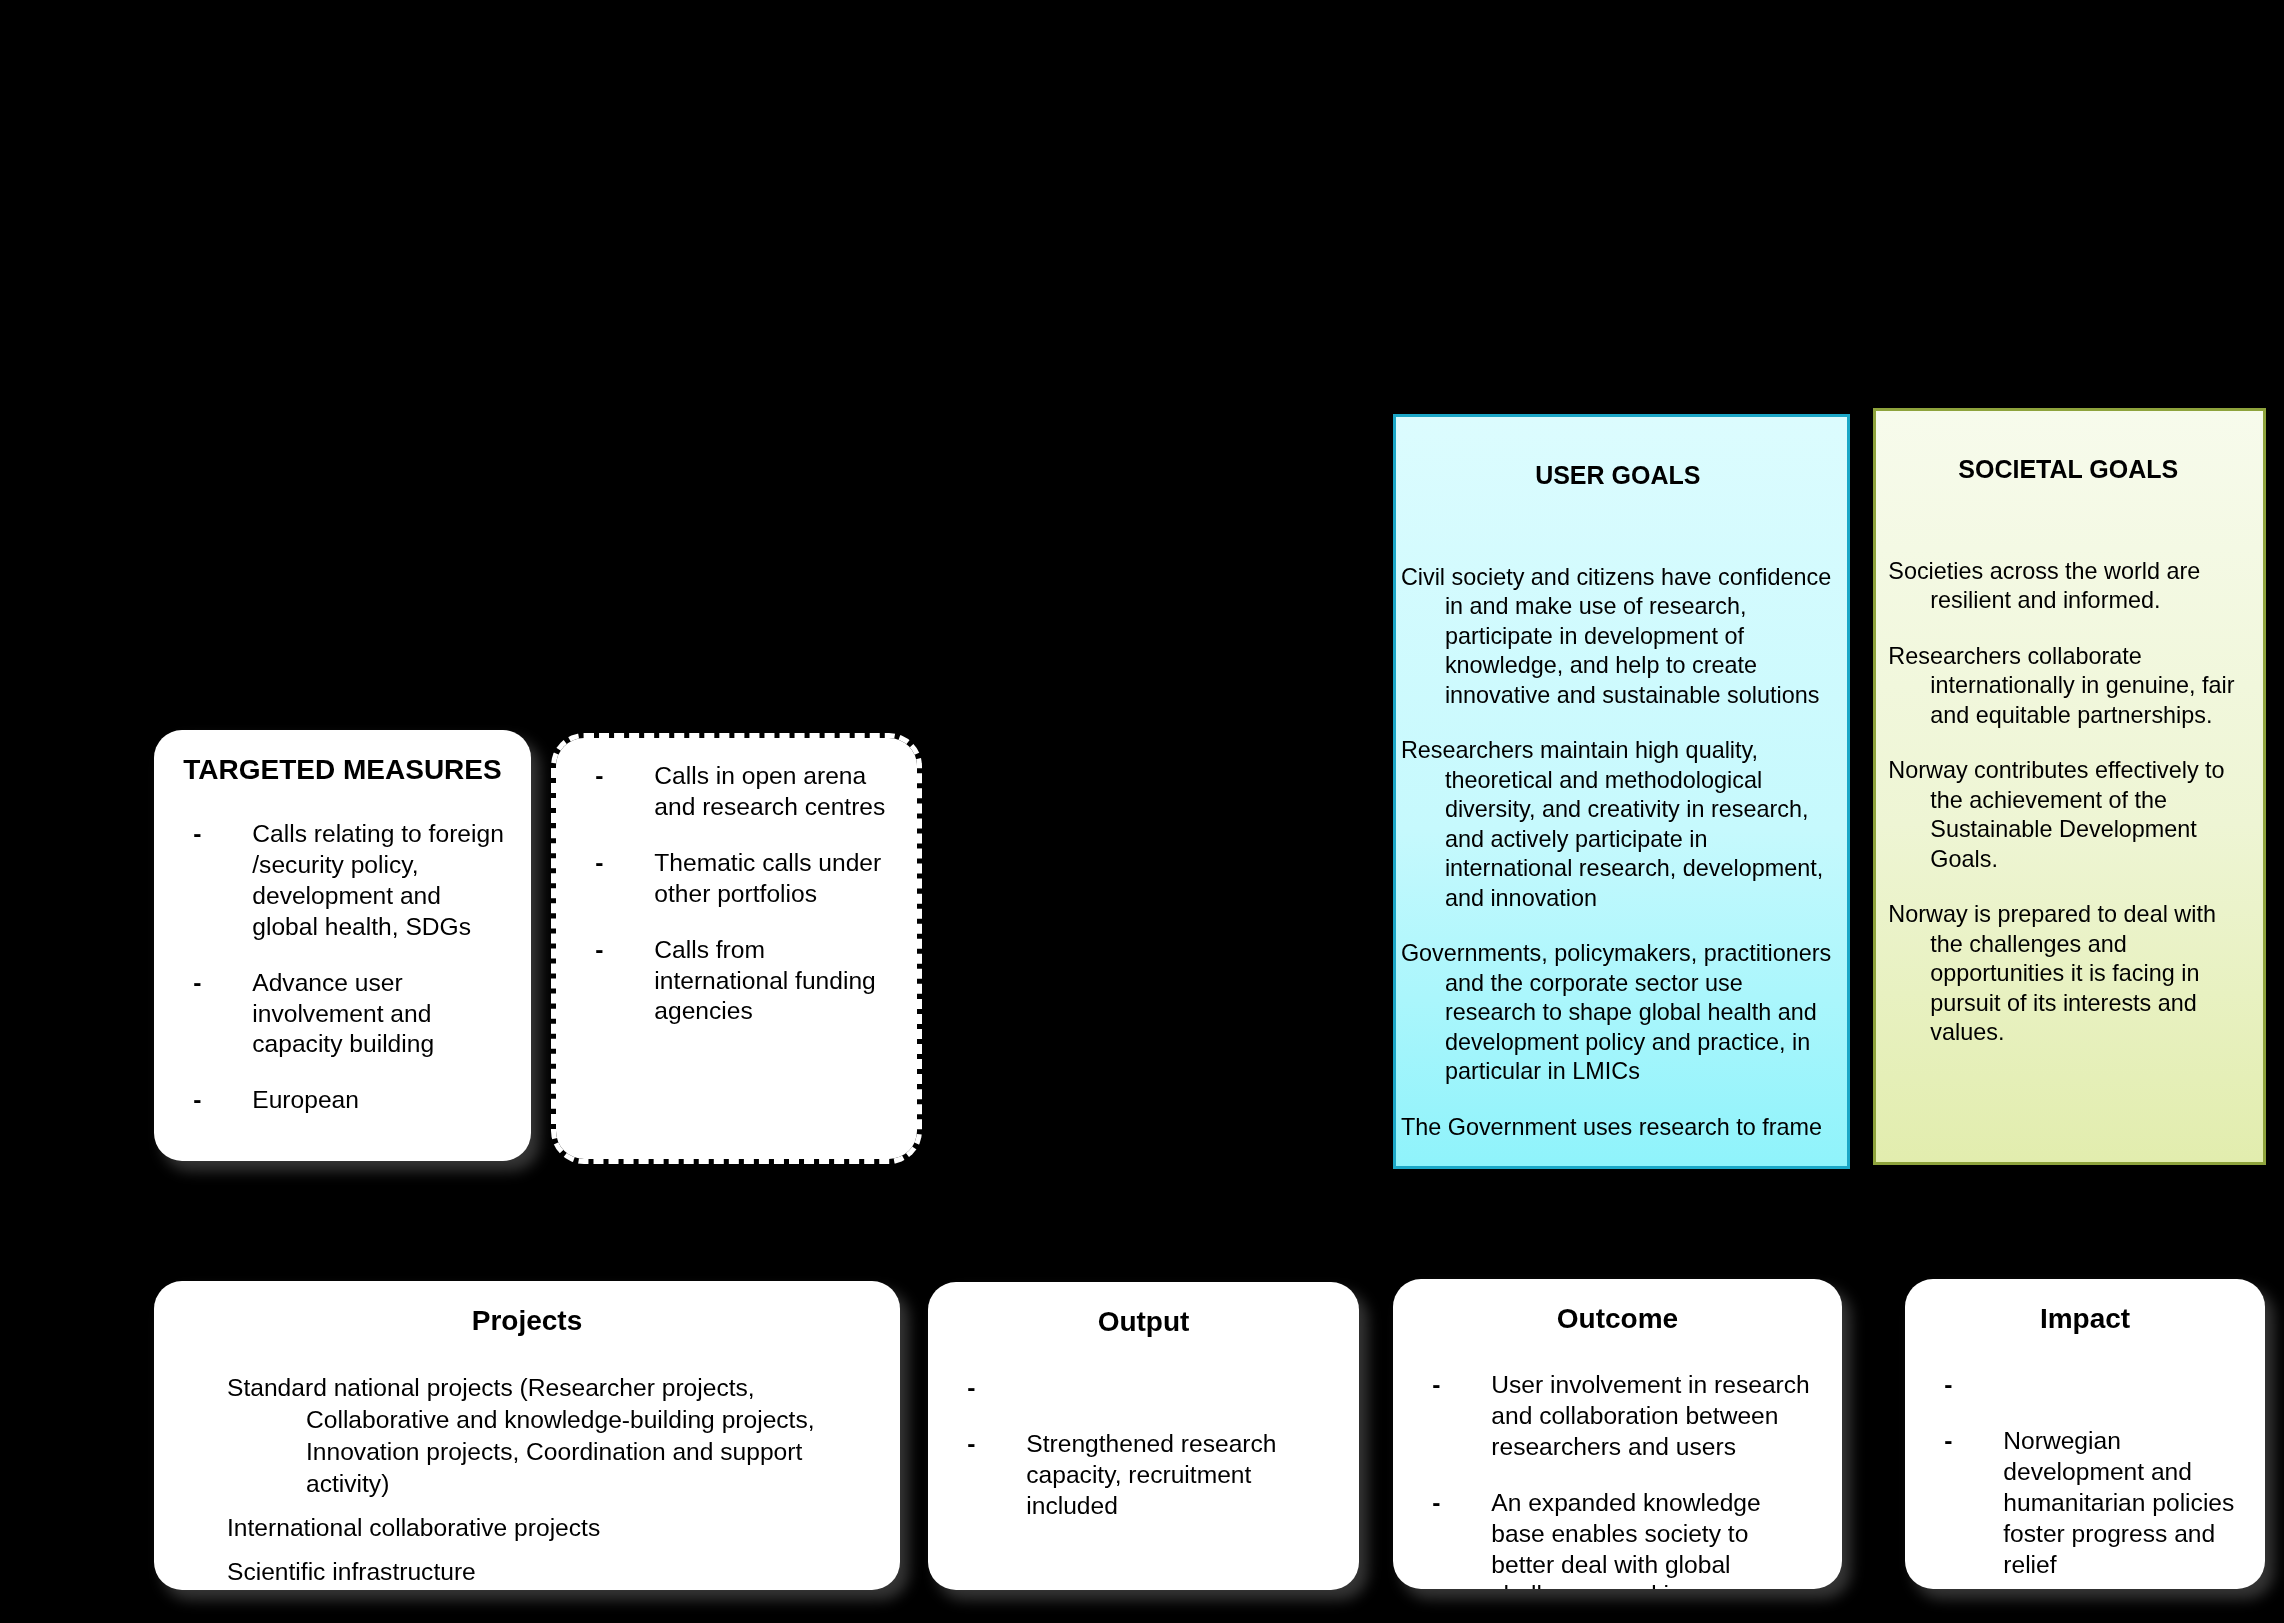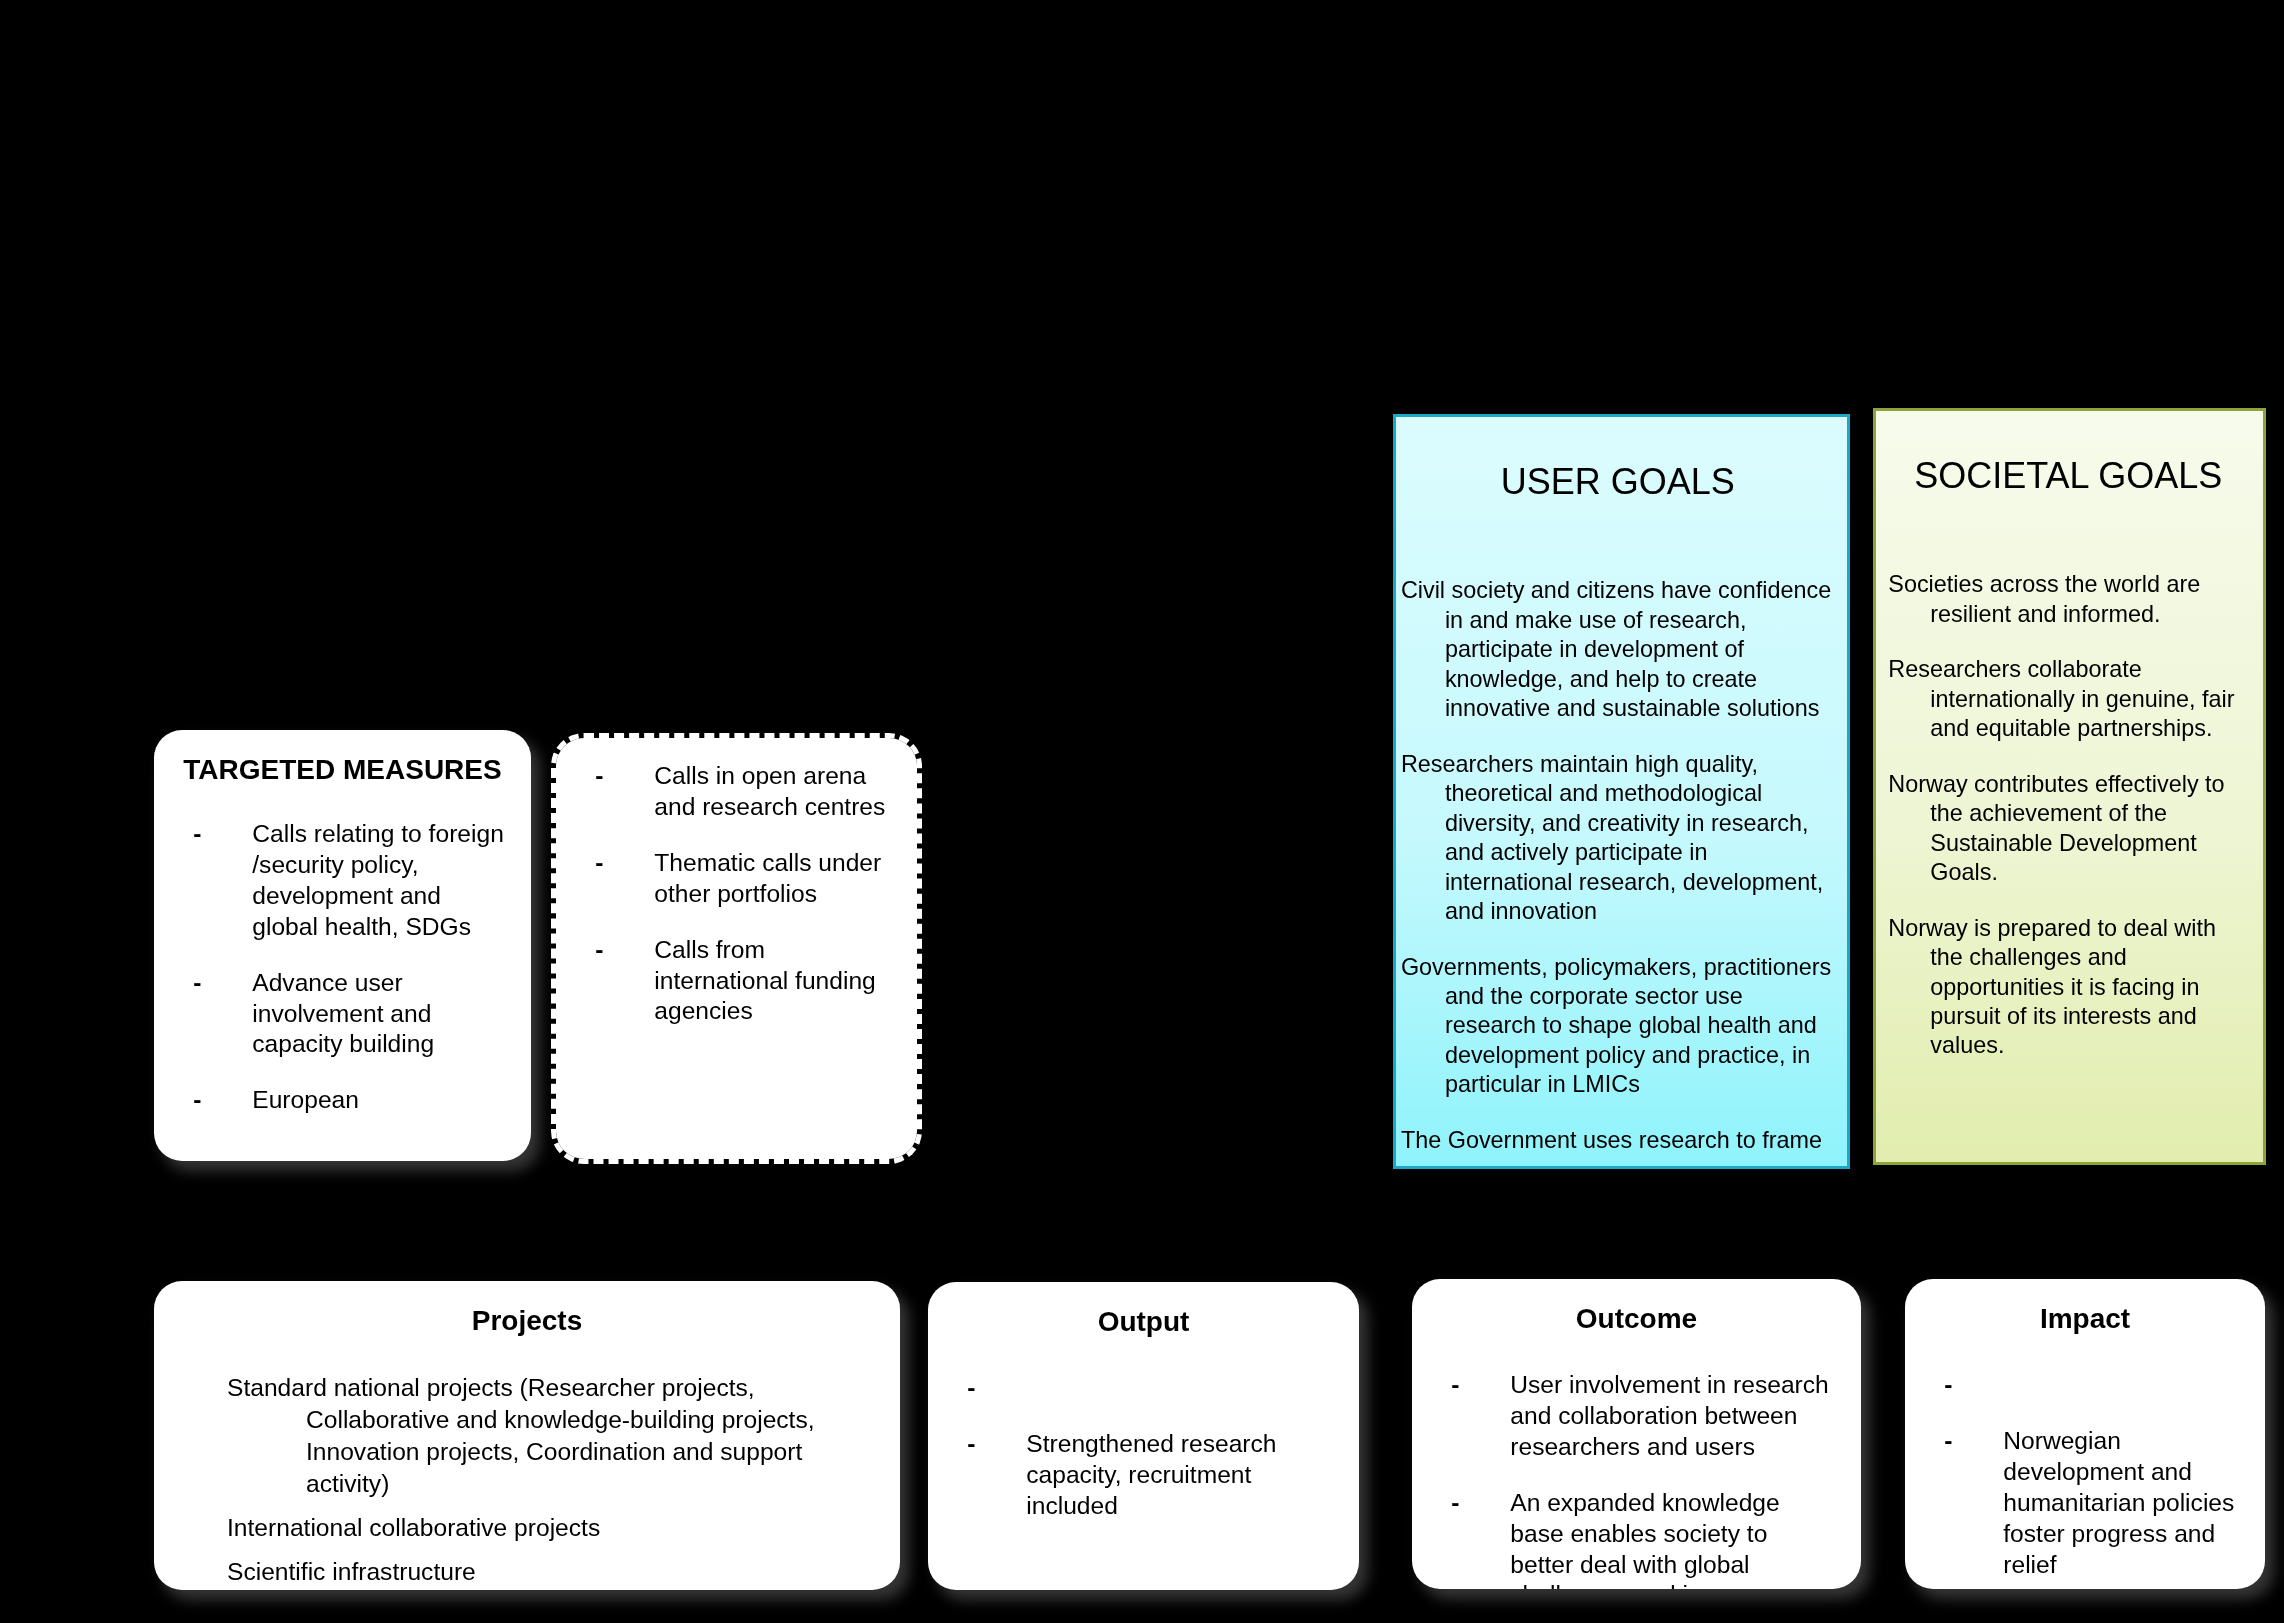--- a/index.html
+++ b/index.html
@@ -33,21 +33,21 @@
   .bullet{display:flex;align-items:flex-start;margin-bottom:24.6px;font-size:24.6px;line-height:1.26;}
   .bullet .dash{flex:0 0 59px;padding-left:8.6px;font-weight:bold;}
   .bullet .btxt{flex:1 1 auto;}
 
   
   .goals{
     padding:43px 16px 12.3px 16px;
   }
   .goals h2{
     margin:0 0 73px 0;
-    font-size:36px;font-weight:normal;text-align:center;line-height:1.2;
+    font-size:25px;font-weight:bold;text-align:center;line-height:1.2;
   }
   .goals p{
     margin:0 0 26px 0;
     font-size:23.4px;line-height:1.26;
     padding-left:42px;text-indent:-42px; 
   }
   .user-goals{
     border:3.7px solid var(--user-border,#1ba7c7);
     background:linear-gradient(180deg,var(--user-grad-top,#dcfcfe) 0%, #c6f9fd 55%, var(--user-grad-bottom,#8ff3fb) 100%);
     padding-left:4.9px;padding-right:12.3px;
@@ -69,21 +69,21 @@
   }
   .proj-lines{padding-left:34px;padding-right:12.3px;}
 
   
   #targeted      {left:154px;  top:730px; width:377px;  height:431px;}
   #non-targeted  {left:551px;  top:733px; width:371px;  height:431px;}
   #user-goals    {left:1393px; top:414px;  width:457px;  height:755px;}
   #societal-goals{left:1873px; top:408px;  width:393px;  height:757px;}
   #projects      {left:154px;  top:1281px; width:746px; height:309px;}
   #output        {left:928px; top:1282px; width:431px;  height:308px;}
-  #outcome       {left:1393px; top:1279px; width:449px;  height:310px;margin-left:19px;}
+  #outcome       {left:1393px; top:1279px; width:449px;  height:310px;}
   #impact        {left:1905px; top:1279px; width:360px;  height:310px;}
 </style>
 </head>
 <body>
 
 <div>
 
   <section class="box white-box" id="targeted">
     <h2>TARGETED MEASURES</h2>
     <div class="bullets">

